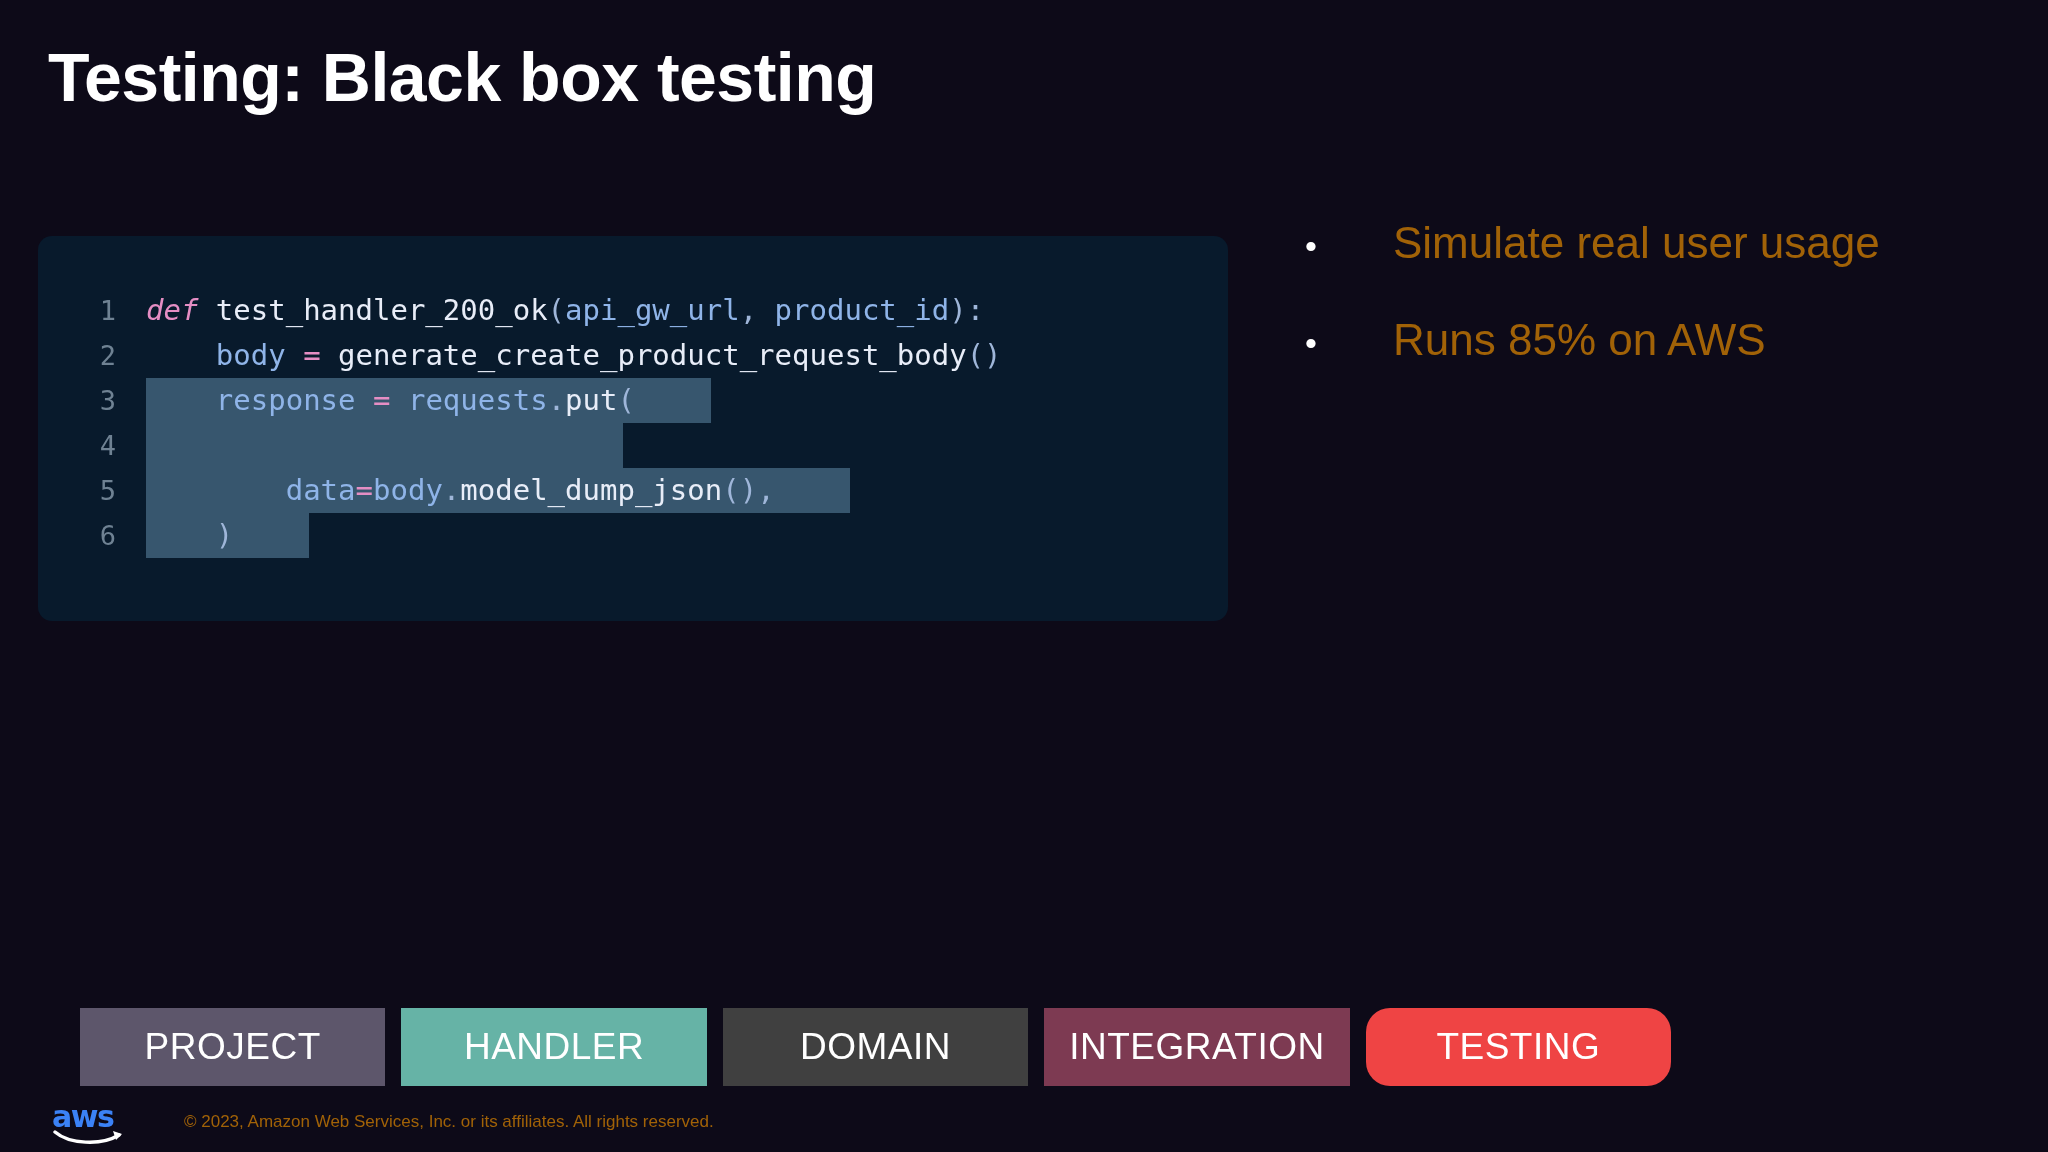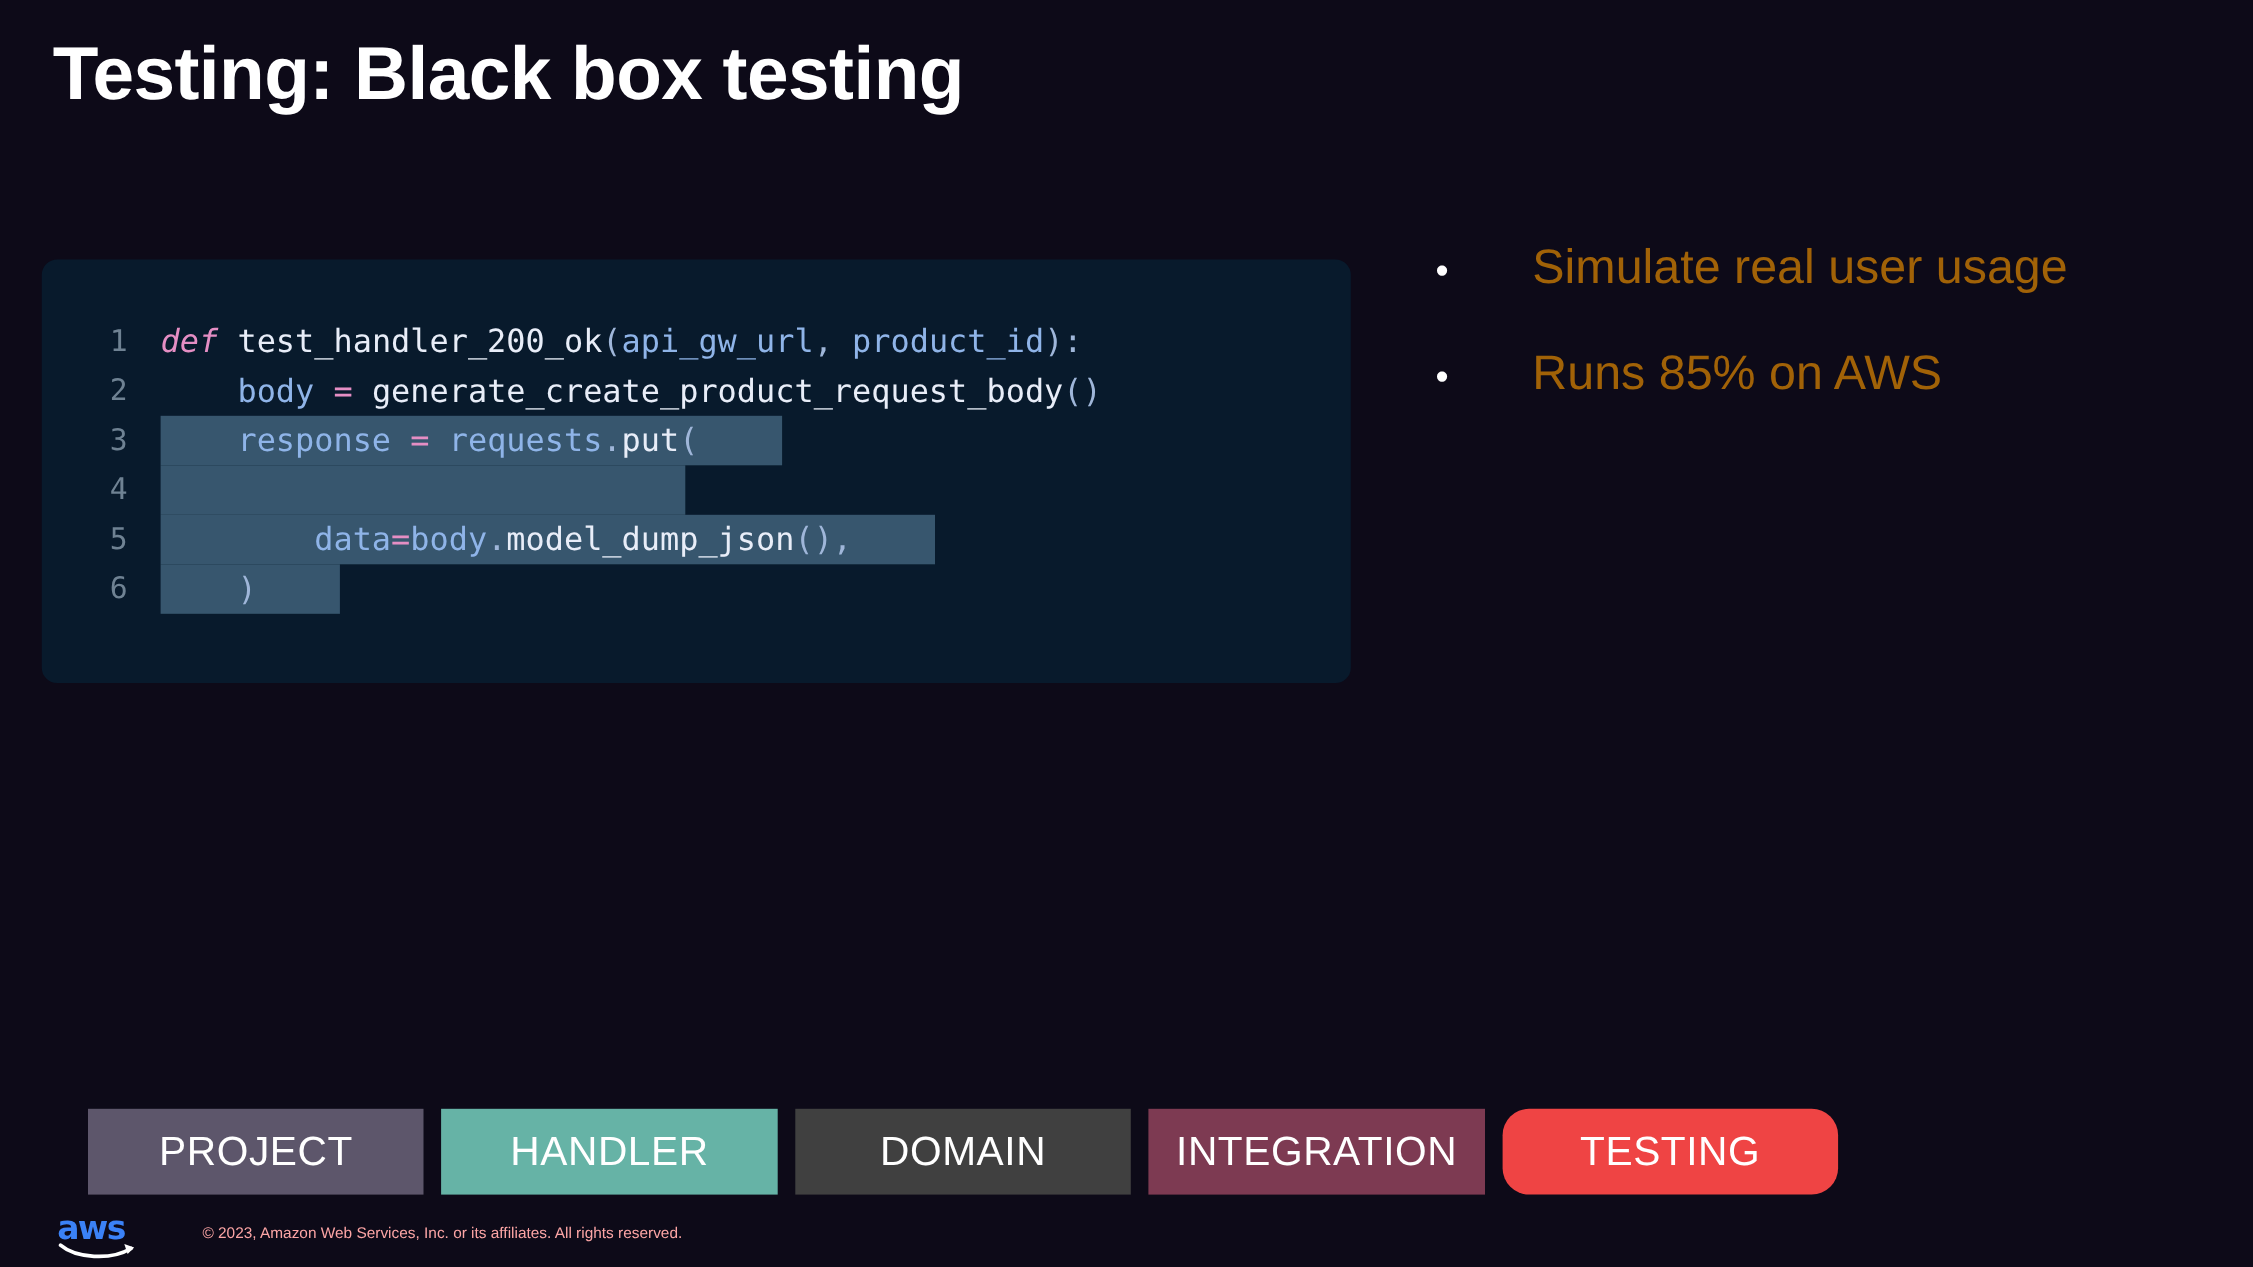--- a/index.html
+++ b/index.html
@@ -13,21 +13,21 @@
   body {
     background: #0d0a18;
     font-family: "Liberation Sans", sans-serif;
     position: relative;
   }
 
   
   #slide-title {
     position: absolute;
     left: 48px;
-    top: 28px;
+    top: 38px;
     font-size: 68px;
     font-weight: bold;
     color: #ffffff;
     letter-spacing: -0.5px;
     white-space: nowrap;
   }
 
   
   #code-block {
     position: absolute;
@@ -171,22 +171,22 @@
     left: 1px;
     top: 26px;
     width: 74px;
     height: 18px;
   }
 
   #copyright {
     position: absolute;
     left: 184px;
     top: 12px;
-    color: #fca5a5;
-    font-size: 14px;
+    color: #a16207;
+    font-size: 17px;
     white-space: nowrap;
   }
 </style>
 </head>
 <body>
 
 <div id="slide-title">Testing: Black box testing</div>
 
 <div id="code-block">
   <div class="code-lines" id="code-lines">

